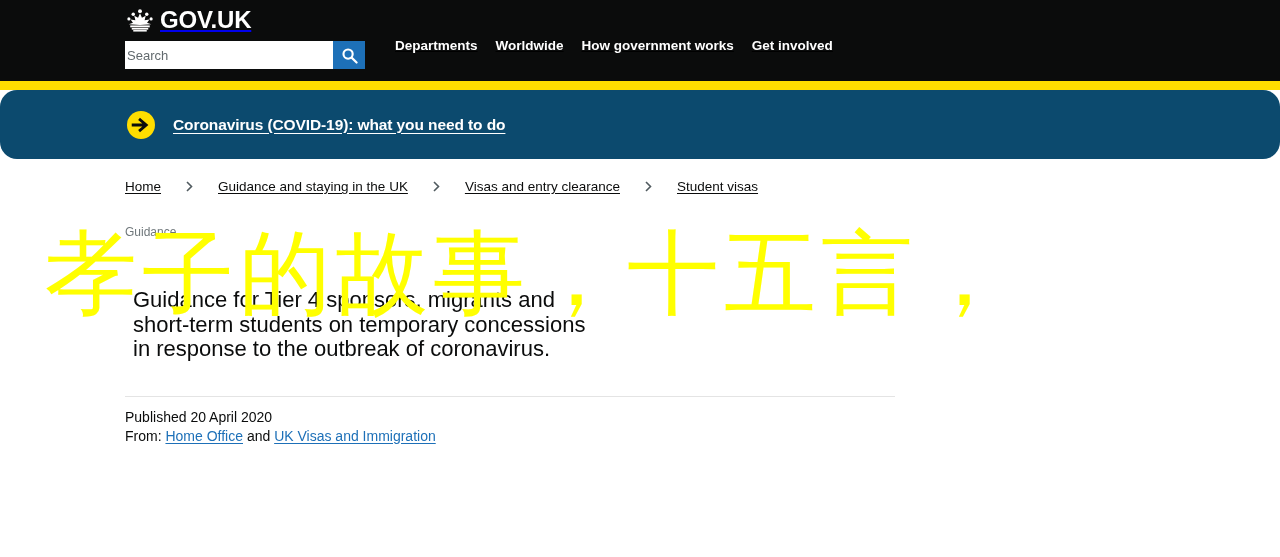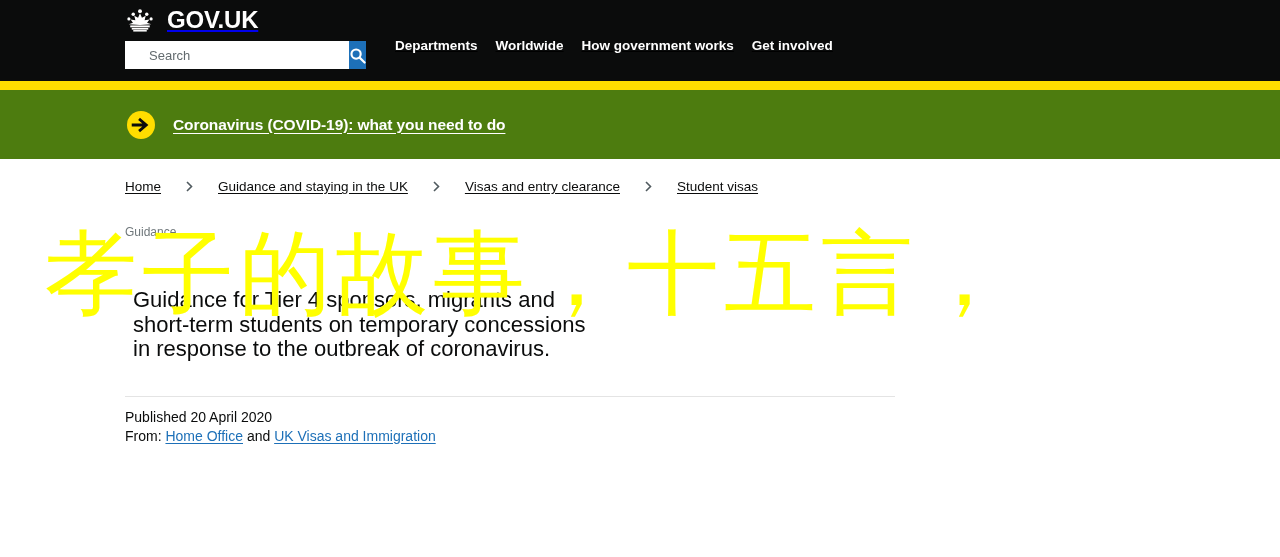--- a/index.html
+++ b/index.html
@@ -27,21 +27,21 @@
     margin: 0 auto;
     position: relative;
     height: 81px;
   }
   .logo-row {
     position: absolute;
     left: 0;
     top: 8px;
     display: flex;
     align-items: center;
-    gap: 12px;
+    gap: 5px;
   }
   .crown-icon {
     display: block;
     width: 30px;
     height: 24px;
   }
   .logo-text {
     color: #ffffff;
     font-size: 24px;
     font-weight: 700;
@@ -57,21 +57,21 @@
     width: 240px;
     height: 28px;
   }
   .search-input {
     flex: 1;
     border: 0;
     background: #ffffff;
     font-family: "Liberation Sans", sans-serif;
     font-size: 13px;
     color: #0b0c0c;
-    padding: 0 24px;
+    padding: 0 2px;
     outline: none;
     box-sizing: border-box;
   }
   .search-input::placeholder {
     color: #626a6e;
     opacity: 1;
   }
   .search-button {
     width: 32px;
     background: #1d70b8;
@@ -108,24 +108,25 @@
 
   
   .yellow-bar {
     width: 100%;
     height: 9px;
     background: #ffdd00;
   }
 
   
   .covid-banner {
-    background: #4d7c0f;
+    background: #0c4a6e;
     width: 100%;
     height: 69px;
     position: relative;
+    border-radius: 17px;
   }
   .covid-inner {
     width: 1030px;
     margin: 0 auto;
     height: 69px;
     display: flex;
     align-items: center;
   }
   .covid-arrow {
     width: 28px;

